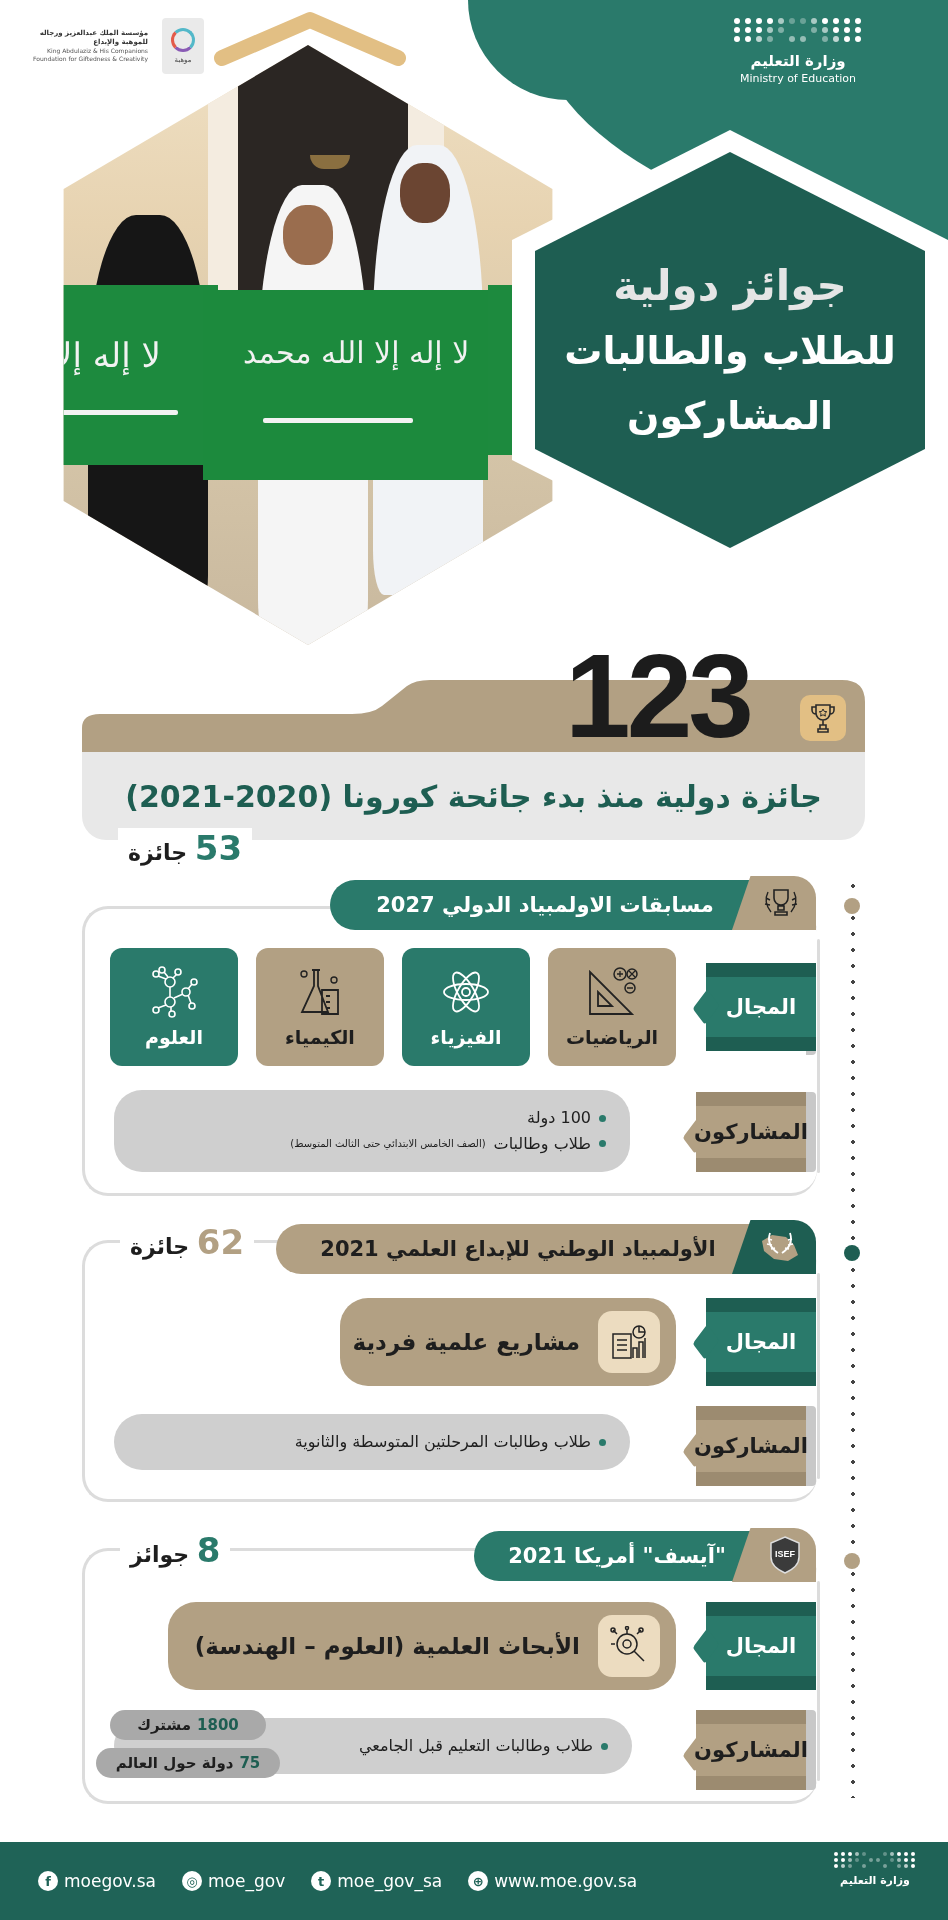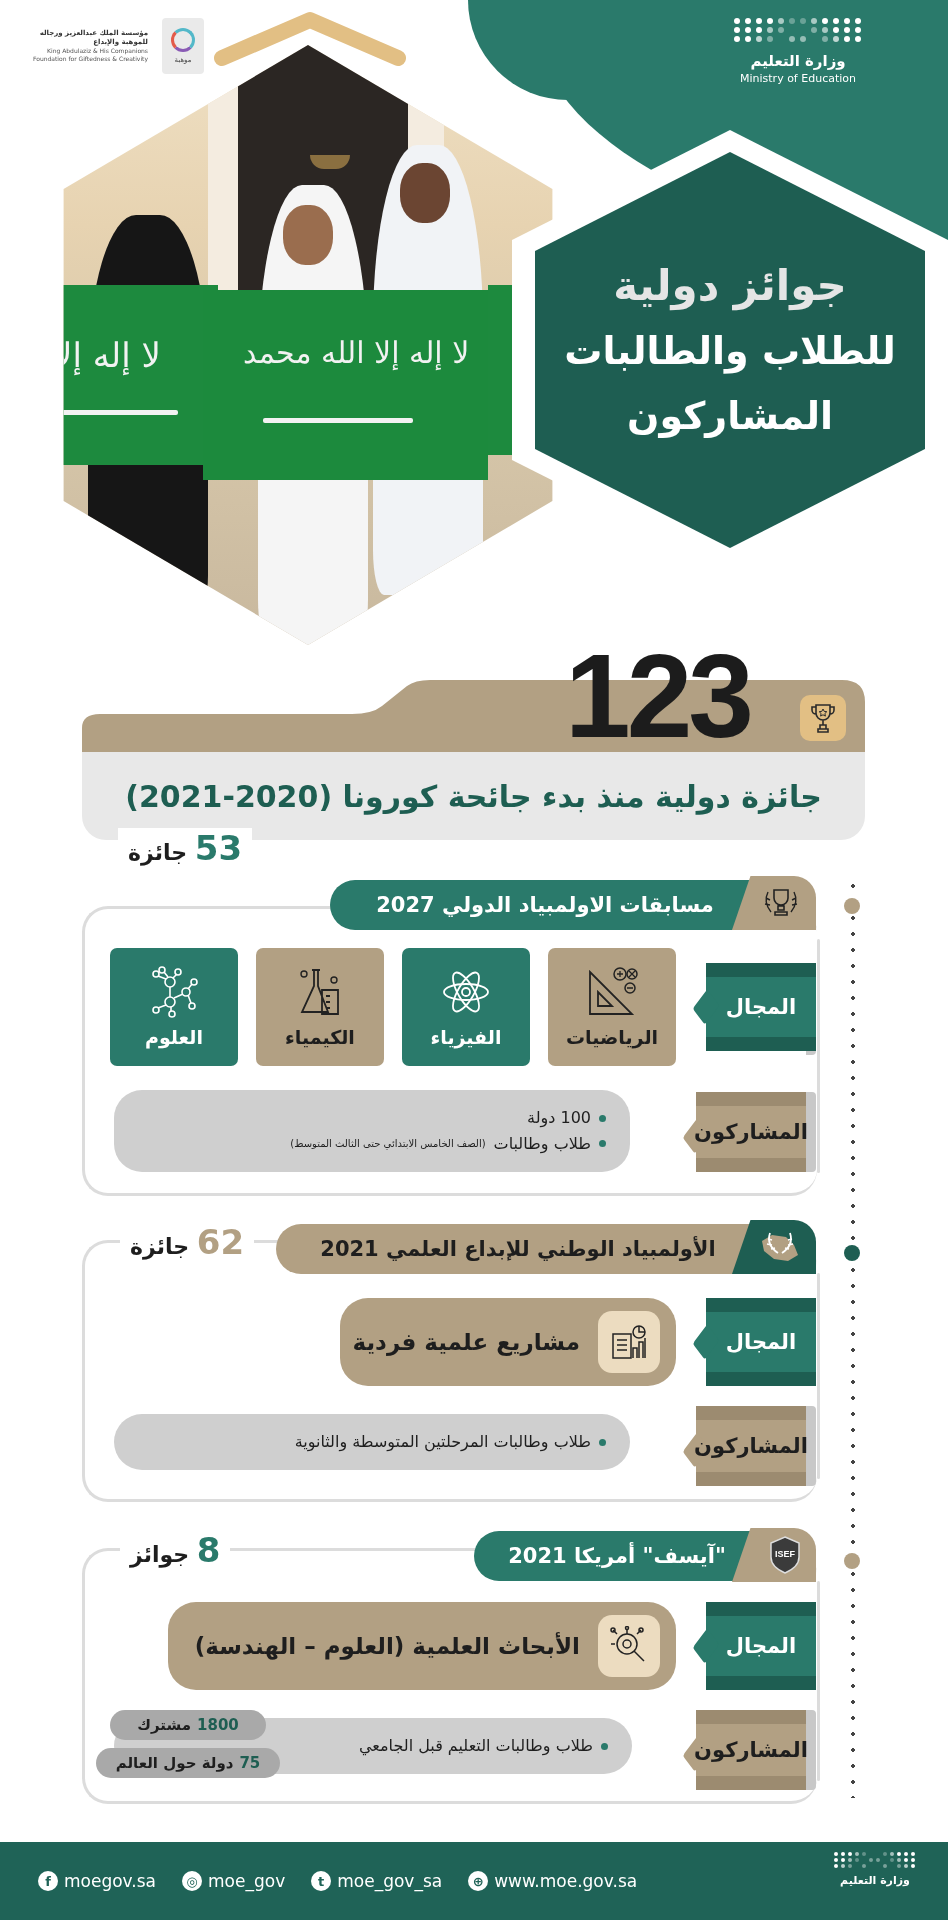--- a/index.html
+++ b/index.html
@@ -75,21 +75,21 @@
   .label-tag:before { content: ""; position: absolute; left: -10px; top: 32px; width: 20px; height: 24px; background: inherit; transform: rotate(45deg) skew(8deg,8deg); border-radius: 3px; }
   .label-tag .stripe-t, .label-tag .stripe-b { position: absolute; left: 0; right: 0; height: 14px; }
   .label-tag .stripe-t { top: 0; } .label-tag .stripe-b { bottom: 0; }
   .label-tag span { position: relative; z-index: 2; }
   .tag-green { background: #2a7a6b; color: #fff; }
   .tag-green .stripe-t, .tag-green .stripe-b { background: #1e5e52; }
   .tag-tan { background: #b2a083; color: #1e1e1e; }
   .tag-tan .stripe-t, .tag-tan .stripe-b { background: #9c8b70; }
   .tag-shadow { position: absolute; width: 10px; background: #c8c8c8; border-radius: 0 4px 4px 0; }
 
-  .field-card { position: absolute; width: 128px; height: 118px; border-radius: 7px; display: flex; flex-direction: column; align-items: center; justify-content: flex-end; padding-bottom: 18px; }
+  .field-card { position: absolute; width: 128px; height: 118px; border-radius: 12px; display: flex; flex-direction: column; align-items: center; justify-content: flex-end; padding-bottom: 18px; }
   .field-card .lbl { font-size: 19px; font-weight: bold; margin-top: 8px; }
   .card-green { background: #2a7a6b; color: #fff; }
   .card-tan { background: #b2a083; color: #1e1e1e; }
 
   .grey-pill { position: absolute; background: #cfcfcf; border-radius: 28px; direction: rtl; display: flex; flex-direction: column; justify-content: center; padding: 0 24px; }
   .bullet-line { font-size: 16px; color: #1e1e1e; display: flex; align-items: center; gap: 8px; white-space: nowrap; line-height: 1.6; }
   .bullet-line .dot { width: 7px; height: 7px; border-radius: 50%; background: #2a7a6b; flex: none; }
   .bullet-line .small { font-size: 10px; }
 
   .wide-card { position: absolute; height: 88px; background: #b2a083; border-radius: 28px; direction: rtl; display: flex; align-items: center; padding: 0 16px; gap: 18px; }

